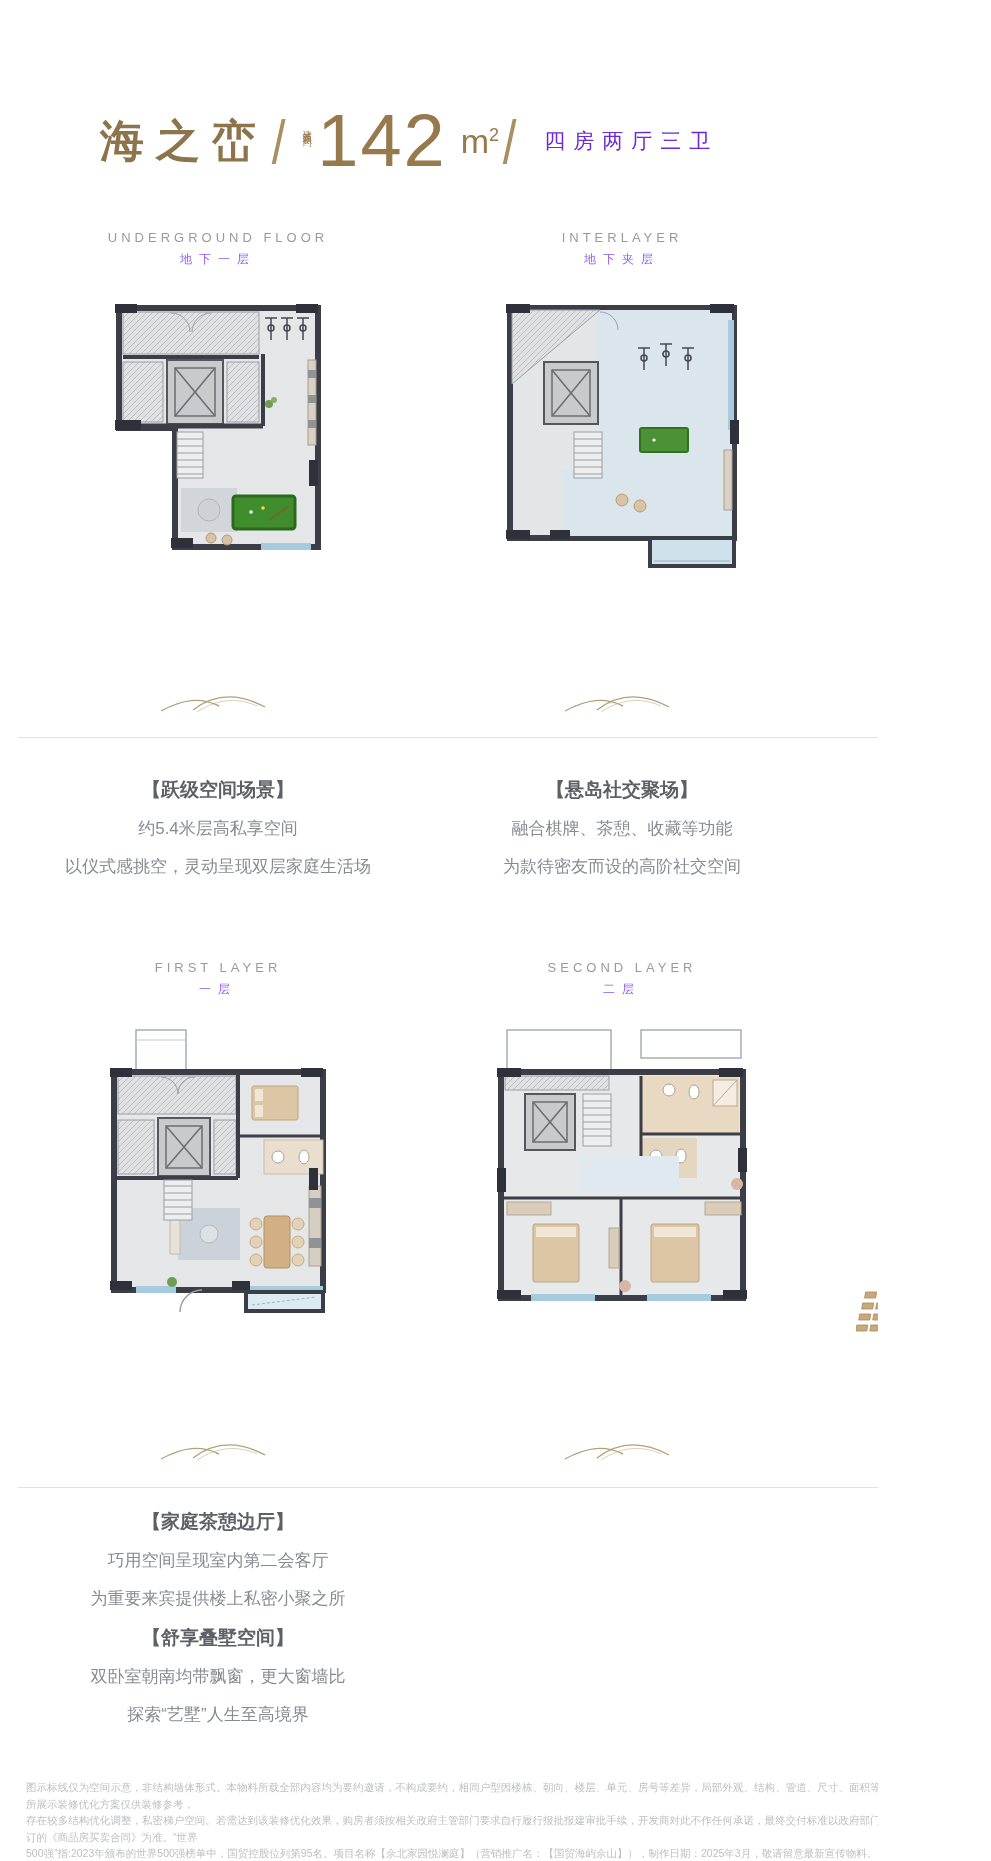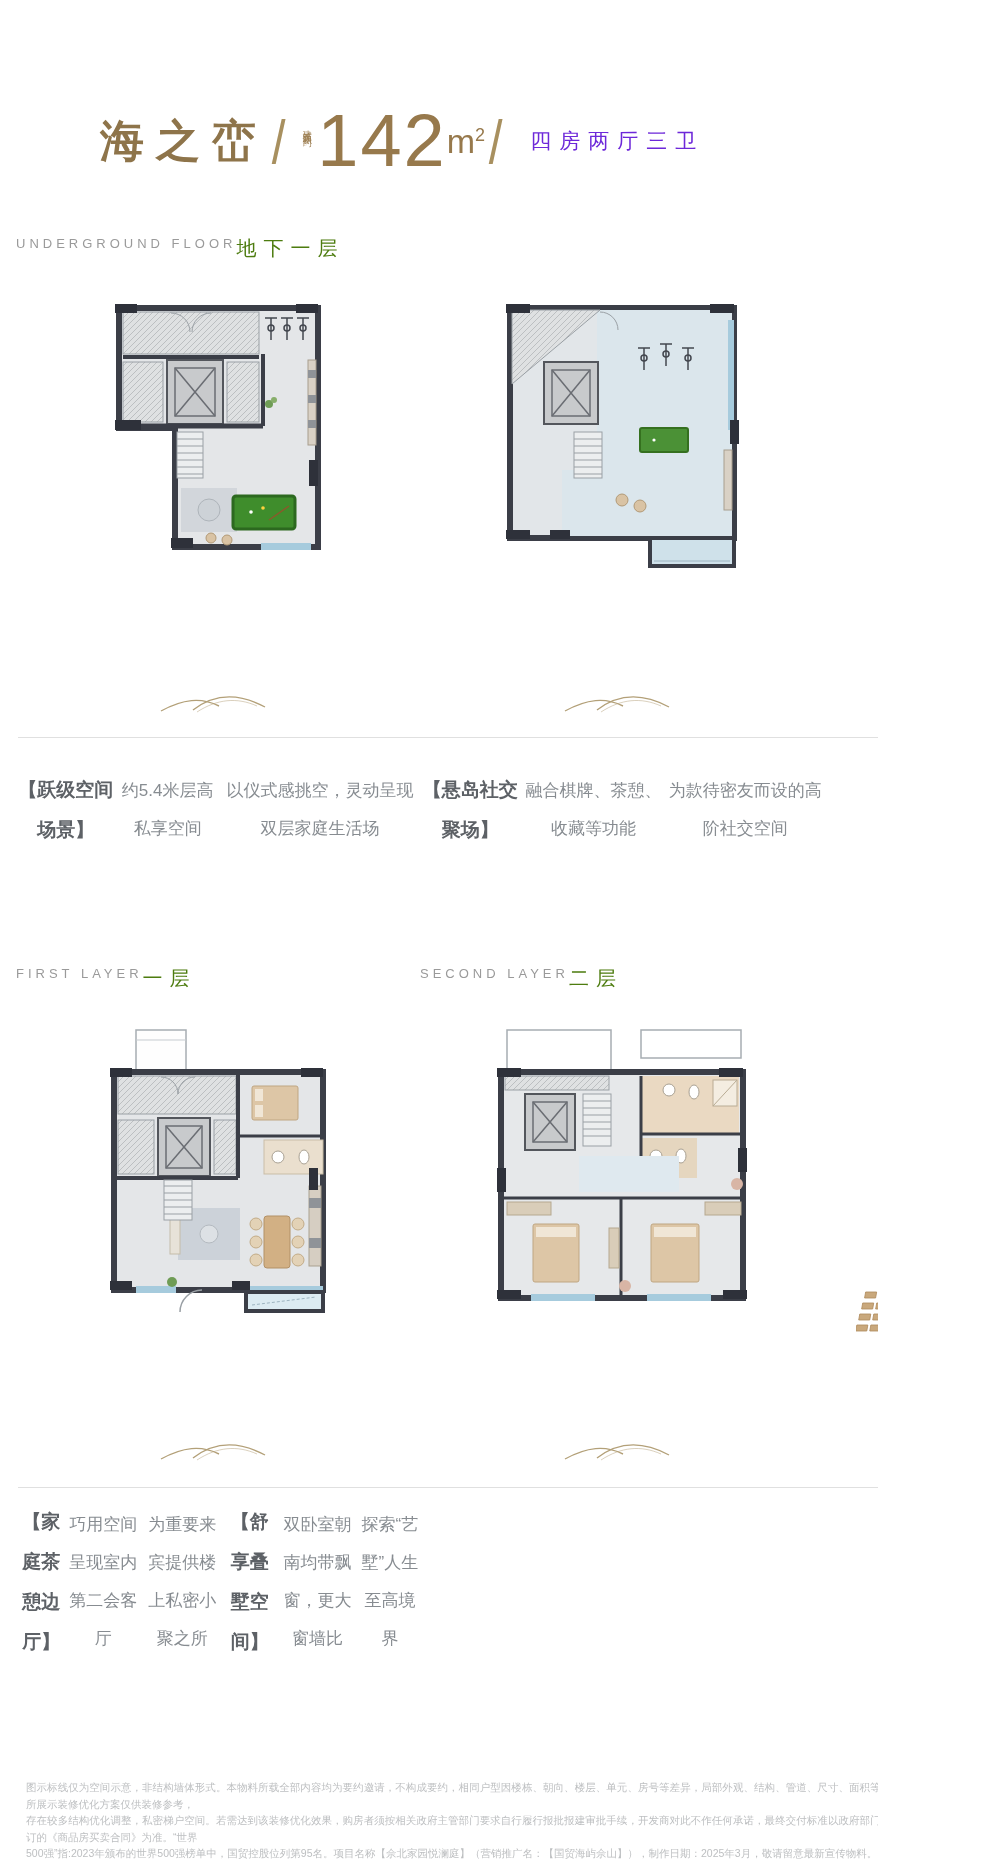--- a/index.html
+++ b/index.html
@@ -5,29 +5,29 @@
   html,body{margin:0;padding:0;background:#fff;}
   body{font-family:"Liberation Sans", sans-serif;}
   .page{position:relative;width:878px;height:1861px;background:#ffffff;overflow:hidden;}
 
   
   .title-row{position:absolute;top:96px;left:100px;height:90px;display:flex;align-items:center;}
   .proj-name{font-family:"Liberation Serif", serif;font-weight:700;font-size:44px;letter-spacing:12px;color:#8e744a;}
   .slash{font-size:62px;font-weight:300;color:#a8905f;margin:0 14px 0 2px;transform:scaleX(.8);}
   .area-prefix{writing-mode:vertical-lr;text-orientation:upright;font-size:9px;line-height:12px;height:36px;color:#9b7c4e;letter-spacing:2px;margin-right:4px;}
   .area-value{font-size:74px;letter-spacing:2px;color:#97794c;font-weight:400;line-height:74px;}
-  .area-unit{font-size:34px;color:#97794c;margin-left:0;}
+  .area-unit{font-size:34px;color:#97794c;margin-left:14px;}
   .area-unit sup{font-size:18px;}
   .layout-text{font-size:21px;letter-spacing:8px;color:#6d28d9;margin-left:12px;}
 
   
   .band{position:absolute;left:16px;width:808px;display:grid;grid-template-columns:404px 404px;}
-  .cell{display:flex;flex-direction:row;align-items:center;}
+  .cell{display:flex;flex-direction:column;align-items:center;}
   .sec-en{font-size:13px;letter-spacing:4px;color:#9a9a9a;line-height:20px;}
-  .sec-cn{font-size:20px;letter-spacing:7px;color:#4d7c0f;line-height:22px;margin-top:9px;}
+  .sec-cn{font-size:12px;letter-spacing:7px;color:#8b5cf6;line-height:22px;margin-top:0;}
 
   .plan-cell{display:flex;justify-content:center;align-items:flex-start;}
 
   .squiggle{display:flex;justify-content:center;}
   .hline{position:absolute;left:18px;width:952px;border-top:1px solid #e0e0e0;}
 
   .feat-title{font-size:19px;font-weight:700;color:#5d6166;line-height:40px;text-align:center;}
   .feat-line{font-size:17px;color:#878c91;line-height:38px;text-align:center;}
   .small-stack{display:inline-block;width:12px;font-size:9px;line-height:10px;color:#9aa0a5;vertical-align:middle;letter-spacing:0;}
 
@@ -53,20 +53,24 @@
     <span class="area-value">142</span>
     <span class="area-unit"><span>m</span><sup>2</sup></span>
     <span class="slash">/</span>
     <span class="layout-text">四房两厅三卫</span>
   </div>
 
   <div class="band" style="top:228px;">
     <div class="cell">
       <div class="sec-en">UNDERGROUND FLOOR</div>
       <div class="sec-cn">地下一层</div>
+    </div>
+    <div class="cell">
+      <div class="sec-en">INTERLAYER</div>
+      <div class="sec-cn">地下夹层</div>
     </div>
   </div>
 
   <div class="band" style="top:300px;">
     <div class="plan-cell">
       <svg width="215" height="255" viewBox="0 0 215 255">
         <defs>
             <pattern id="h1" width="6" height="6" patternUnits="userSpaceOnUse">
               <rect width="6" height="6" fill="#dfe1e2"></rect>
               <path d="M0,6 L6,0" stroke="#bcbfc1" stroke-width="1"></path>

